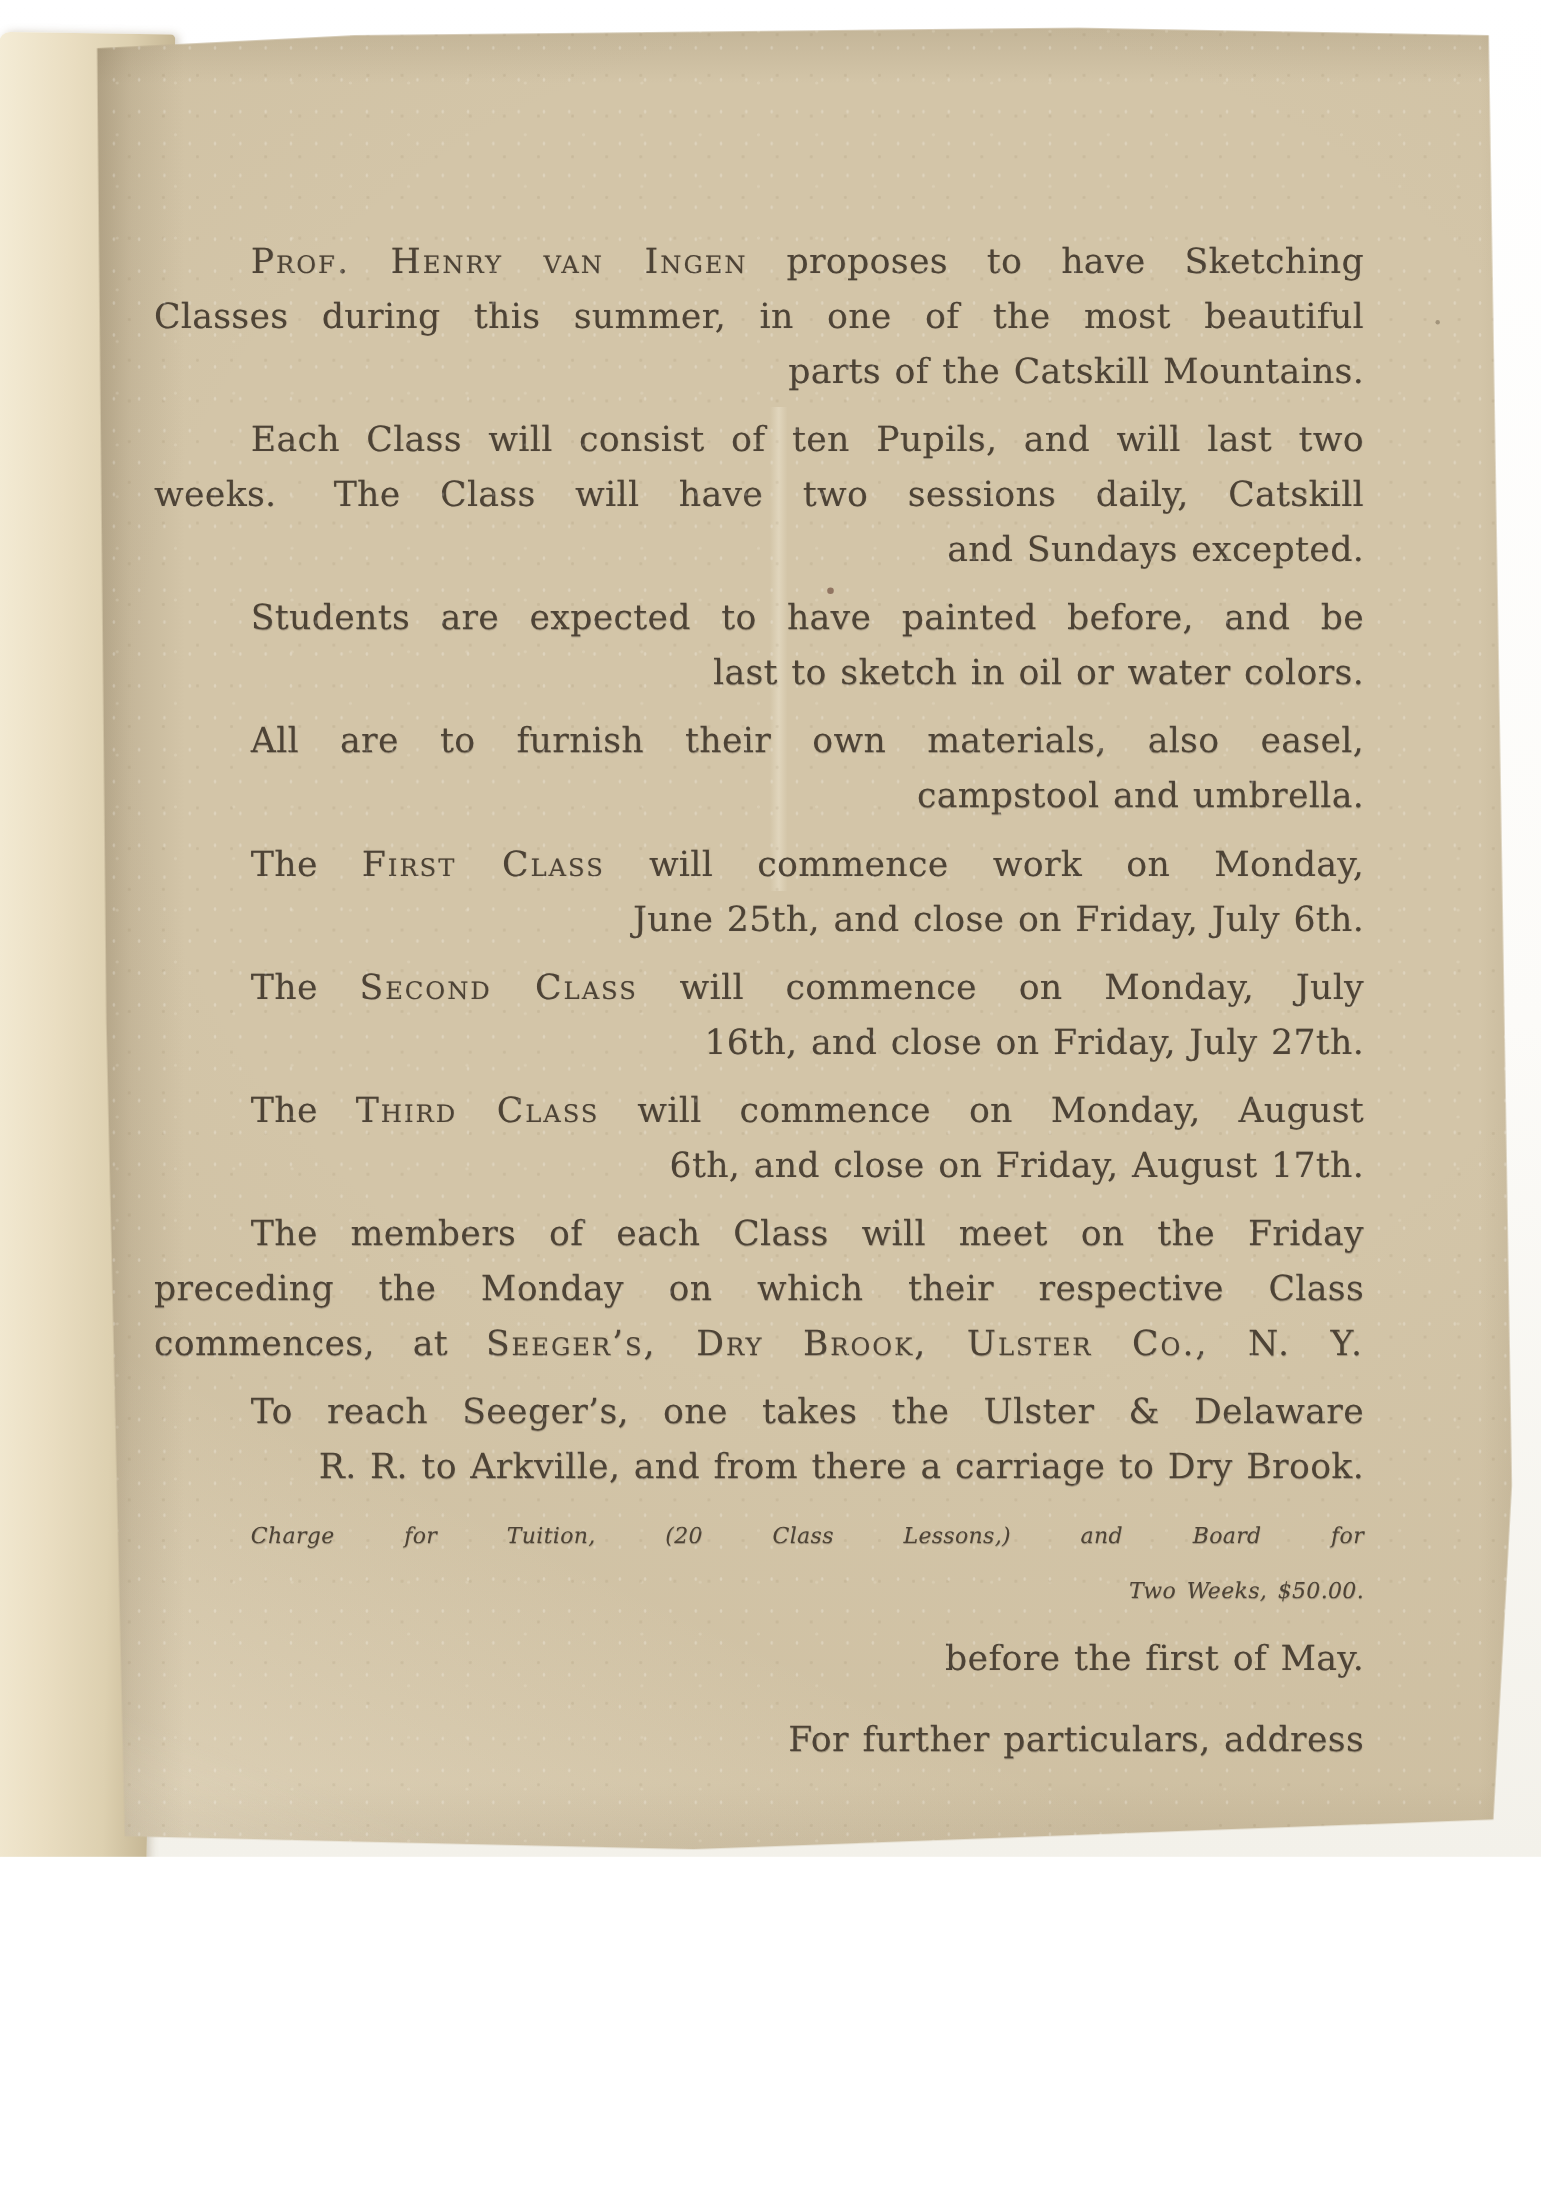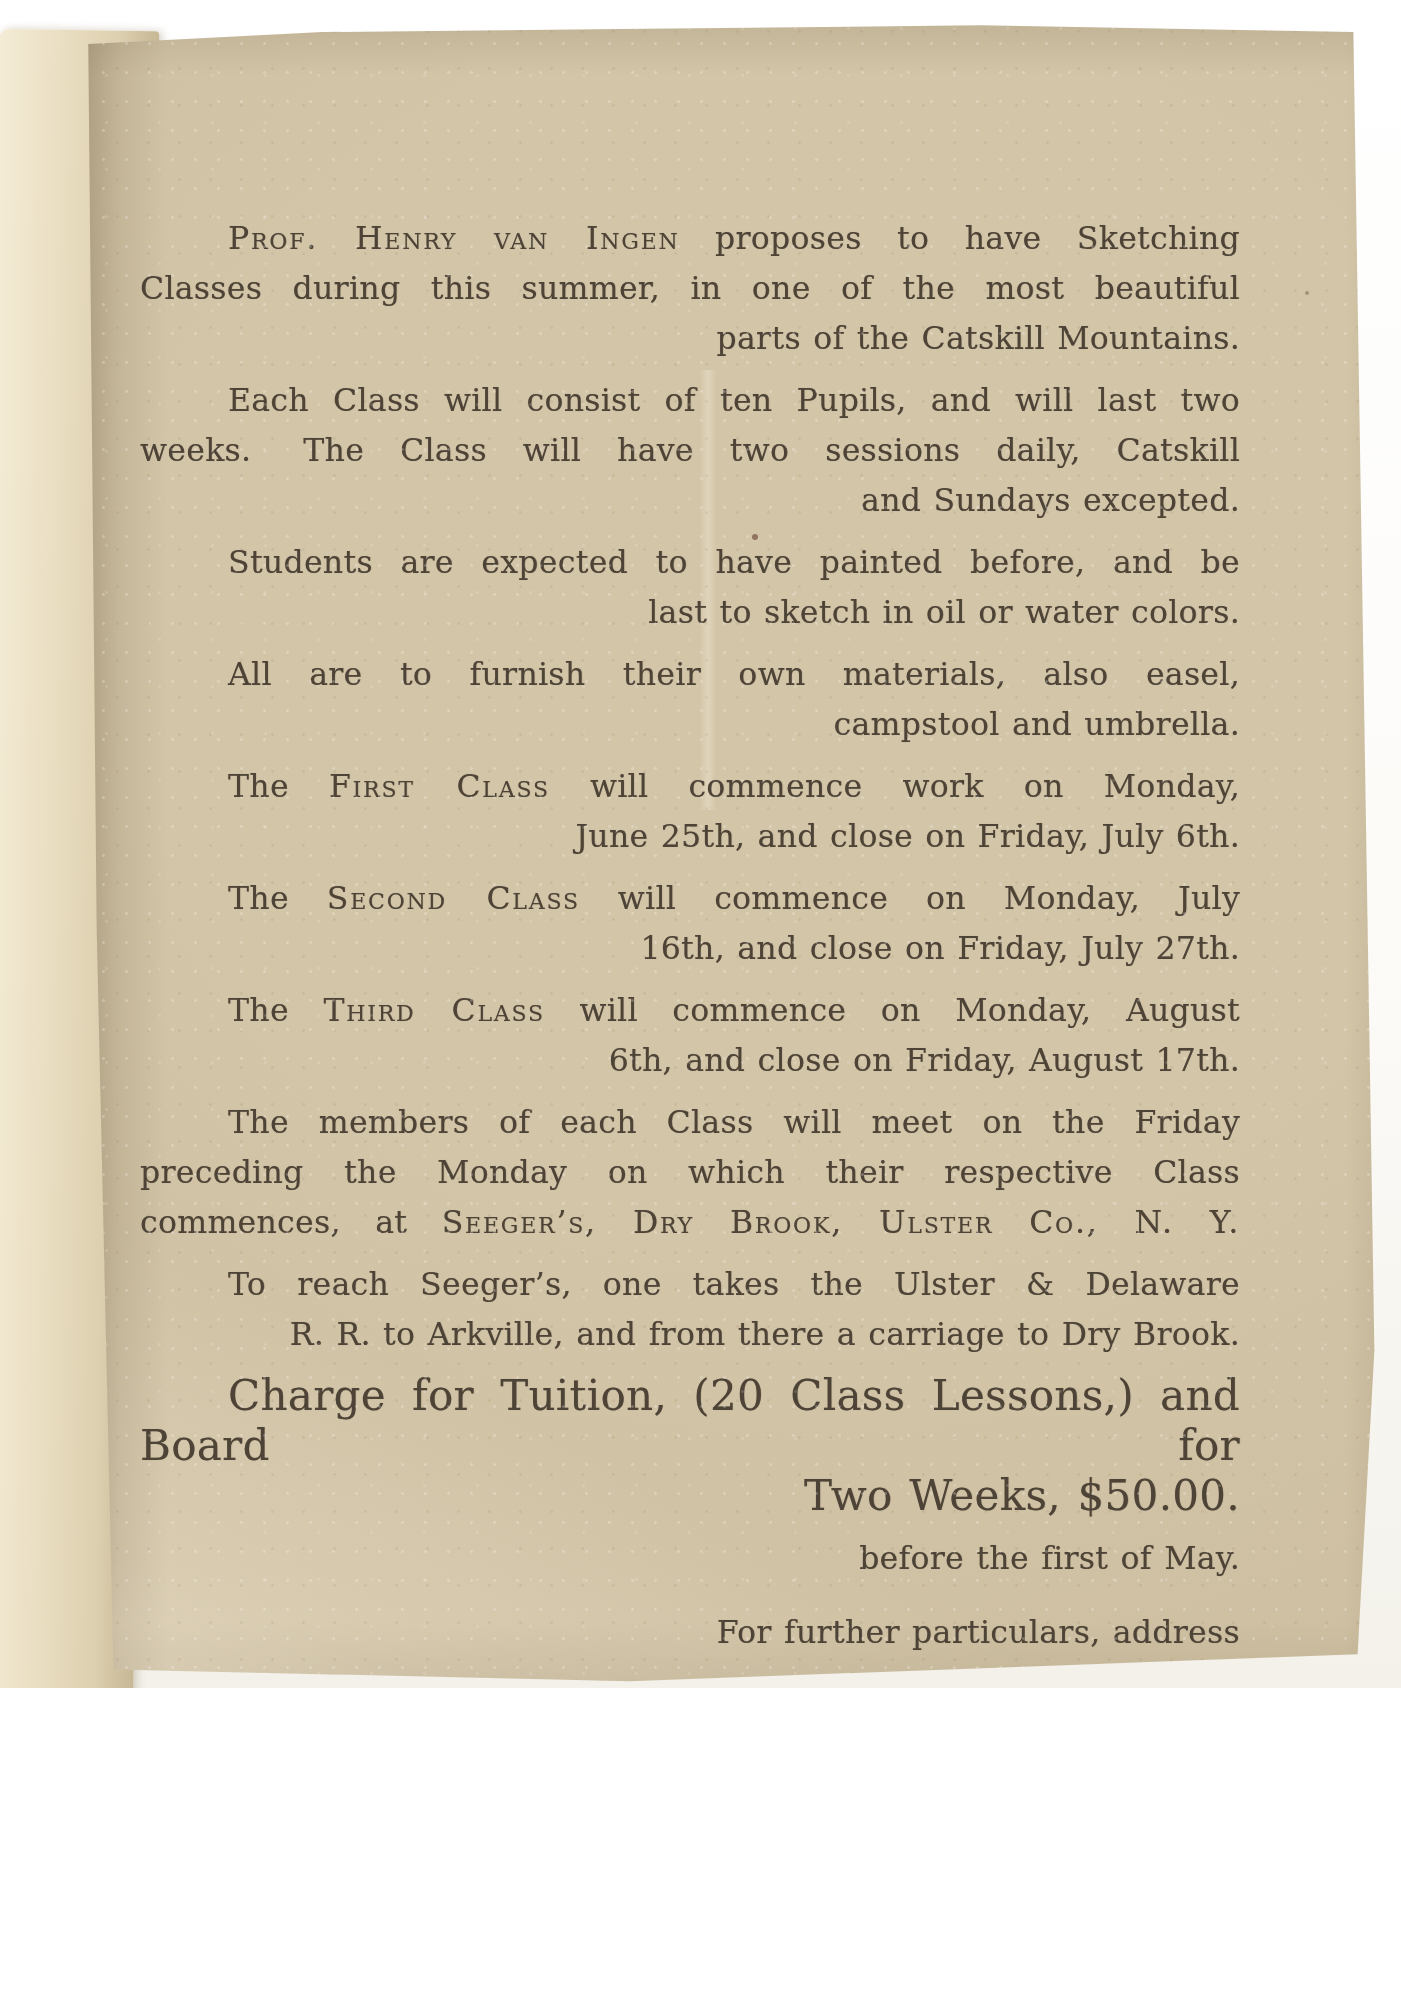--- a/index.html
+++ b/index.html
@@ -57,21 +57,21 @@
   .text-block {
     position:absolute; left:140px; top:213px; width:1100px;
     font-size:31.5px; line-height:50px; color:#4d4336;
     letter-spacing:.3px; word-spacing:2px;
     text-shadow:.3px .4px .7px rgba(77,67,54,.40);
   }
   .para { margin:0 0 12px 0; }
   .para .line:first-child { text-indent:88px; }
   .line { text-align:right; }
   .line.just { text-align:justify; text-align-last:justify; }
-  .charge { font-size:42px; word-spacing:3px; }
+  .charge { font-style:italic; font-size:20px; word-spacing:3px; }
   .address { margin-top:24px; }
   .sc { font-variant:small-caps; letter-spacing:1.8px; }
   .signature-name {
     position:absolute; left:628px; top:1686px; line-height:50px;
     font-size:34px; letter-spacing:3px; color:#4d4336;
     text-shadow:.3px .4px .7px rgba(77,67,54,.40);
   }
   .signature-place {
     position:absolute; left:140px; top:1758px; width:1100px; text-align:right;
     line-height:44px; font-size:26px; letter-spacing:3px; color:#4d4336;

